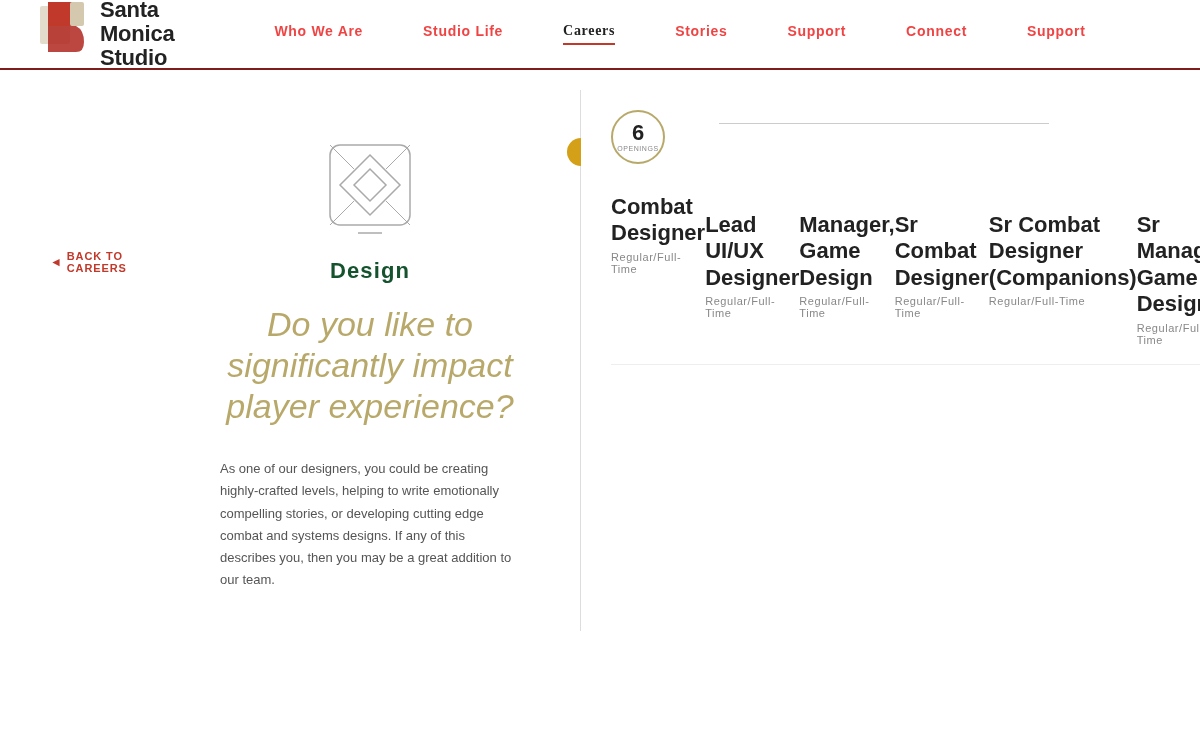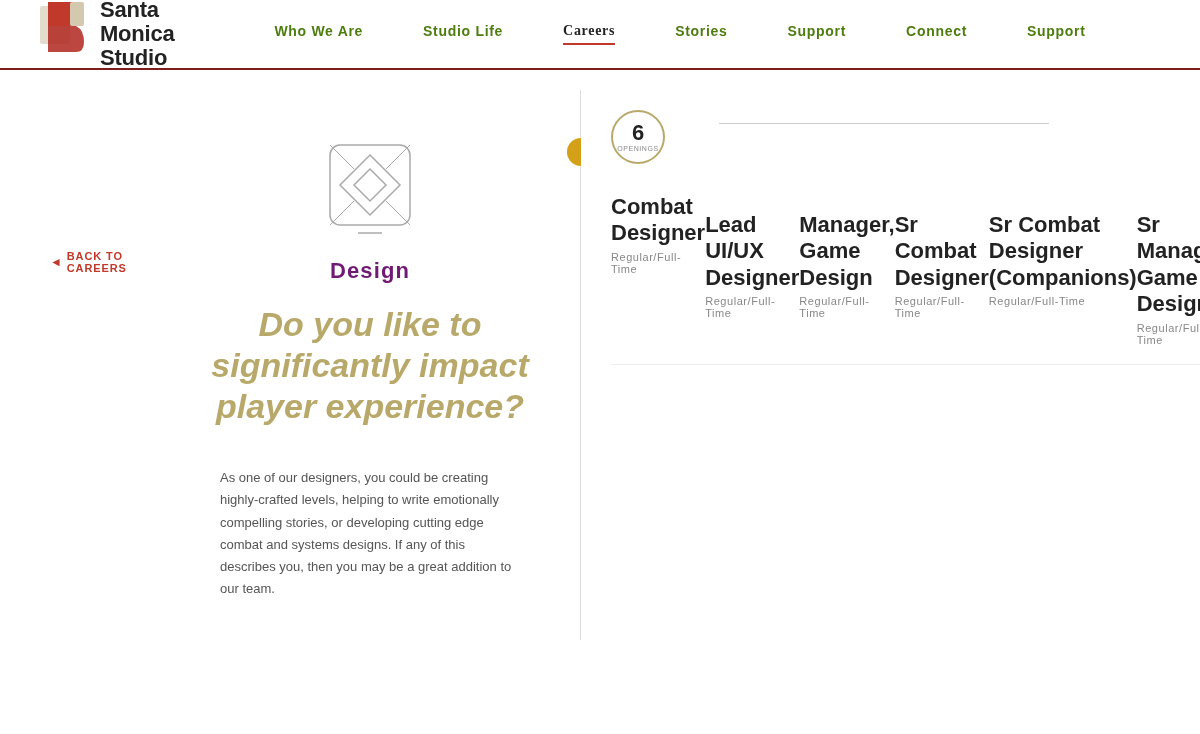--- a/index.html
+++ b/index.html
@@ -22,21 +22,21 @@
       flex: 1;
       display: flex;
       justify-content: center;
       gap: 60px;
       align-items: center;
     }
     .nav-item {
       font-size: 14px;
       font-weight: 600;
       letter-spacing: 0.05em;
-      color: #4d7c0f;
+      color: #ef4444;
       cursor: pointer;
       text-transform: none;
       white-space: nowrap;
       padding-bottom: 4px;
       border-bottom: 2px solid transparent;
     }
     .nav-item.active {
       color: #222;
       border-bottom: 2px solid #c0392b;
       font-family: Liberation Serif, serif;
@@ -114,32 +114,32 @@
       height: 130px;
       display: flex;
       align-items: center;
       justify-content: center;
       margin-bottom: 8px;
     }
 
     .section-label {
       font-size: 22px;
       font-weight: 600;
-      color: #701a75;
+      color: #14532d;
       letter-spacing: 0.05em;
       margin-bottom: 20px;
       text-align: center;
     }
     .headline {
       font-size: 34px;
-      font-weight: 700;
+      font-weight: 400;
       color: #b8a96a;
       line-height: 1.2;
       text-align: center;
-      margin-bottom: 41px;
+      margin-bottom: 32px;
       font-style: italic;
     }
     .description {
       font-size: 13px;
       color: #555;
       line-height: 1.7;
       max-width: 300px;
     }
 
     

